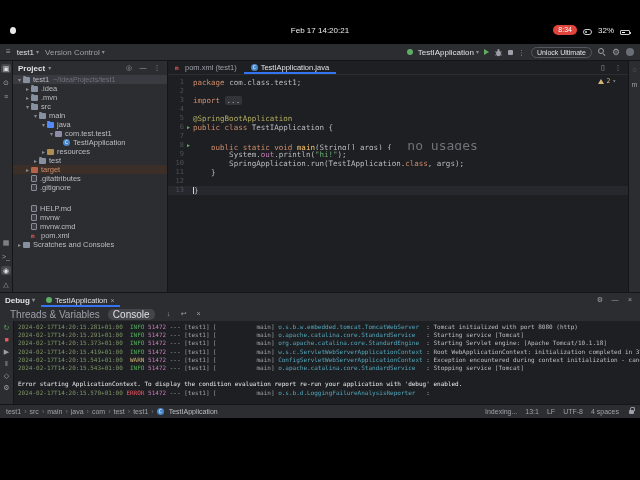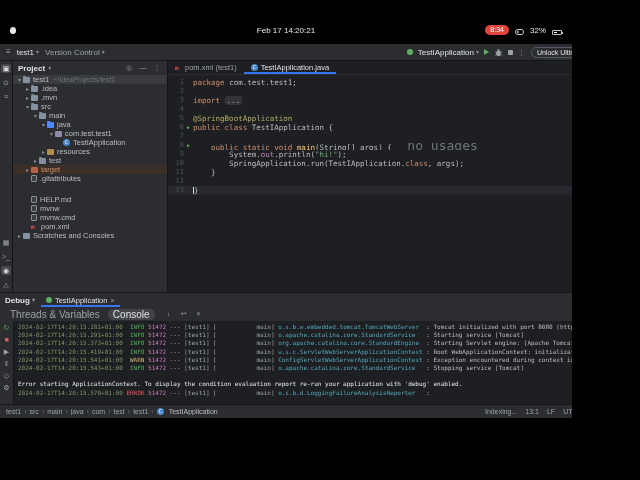--- a/index.html
+++ b/index.html
@@ -1,18 +1,18 @@
 <!DOCTYPE html>
 <html><head>
 <meta charset="utf-8">
 <style>
   *{box-sizing:border-box;margin:0;padding:0}
   html,body{background:#000}
   body{font-family:"Liberation Sans",sans-serif}
-  .screen{position:relative;width:572px;height:480px;background:#000;overflow:hidden}
+  .screen{position:relative;width:640px;height:480px;background:#000;overflow:hidden}
 
   
   .sysbar{position:absolute;top:22px;left:0;right:0;height:16px;display:flex;align-items:center;padding:0 10px;color:#e8e8e8;font-size:8px}
   .apple{width:6px;height:7px;background:#e8e8e8;border-radius:50% 50% 45% 45%}
   .sys-time{position:absolute;left:0;right:0;text-align:center;color:#ececec;font-size:8px}
   .sys-right{margin-left:auto;display:flex;align-items:flex-end;gap:6px;position:relative;z-index:2}
   .rec-pill{background:#e0443c;color:#fff;font-size:7px;line-height:10px;height:10px;padding:0 5px;border-radius:5px}
   .cc-icon{width:9px;height:6px;border:1px solid #cfcfcf;border-radius:3px;position:relative}
   .cc-icon::before{content:'';position:absolute;left:1px;top:1px;width:2px;height:2px;border-radius:50%;background:#cfcfcf}
   .batt{width:10px;height:5px;border:1px solid #c8c8c8;border-radius:1px;position:relative}
@@ -261,20 +261,25 @@
             <div class="trow excl" style="padding-left: 11px;">
               <span class="chevt">▸</span>
               <span class="tic tic-folder-exc"></span>
               <span class="tlabel">target</span>
             </div>
             <div class="trow" style="padding-left: 11px;">
               <span class="chevt"></span>
               <span class="tic tic-file"></span>
               <span class="tlabel">.gitattributes</span>
             </div>
+            <div class="trow" style="padding-left: 11px;">
+              <span class="chevt"></span>
+              <span class="tic tic-file"></span>
+              <span class="tlabel">.gitignore</span>
+            </div>
             <div class="trow" style="padding-left: 11px; margin-top: 12px;">
               <span class="chevt"></span>
               <span class="tic tic-file-md"></span>
               <span class="tlabel">HELP.md</span>
             </div>
             <div class="trow" style="padding-left: 11px;">
               <span class="chevt"></span>
               <span class="tic tic-file"></span>
               <span class="tlabel">mvnw</span>
             </div>
@@ -313,21 +318,21 @@
               <span class="glyph g-more">⋮</span>
             </div>
         </div>
         <div class="code-wrap">
           <div class="inspect">
             <span class="warn-tri"></span>
             <span>2</span>
             <span class="chev">▾</span>
           </div>
           <div class="code">
-              <div class="cline"><span class="gnum">1</span><span class="grun"></span><span class="cbody"><span class="s-kw">package </span><span class="s-pl">com.test.test1;</span></span></div>
+              <div class="cline"><span class="gnum">1</span><span class="grun"></span><span class="cbody"><span class="s-kw">package </span><span class="s-pl">com.class.test1;</span></span></div>
               <div class="cline"><span class="gnum">2</span><span class="grun"></span><span class="cbody"></span></div>
               <div class="cline"><span class="gnum">3</span><span class="grun"></span><span class="cbody"><span class="s-kw">import </span><span class="s-fold">...</span></span></div>
               <div class="cline"><span class="gnum">4</span><span class="grun"></span><span class="cbody"></span></div>
               <div class="cline"><span class="gnum">5</span><span class="grun"></span><span class="cbody"><span class="s-an">@SpringBootApplication</span></span></div>
               <div class="cline"><span class="gnum">6</span><span class="grun">▶</span><span class="cbody"><span class="s-kw">public class </span><span class="s-pl">TestIApplication {</span></span></div>
               <div class="cline"><span class="gnum">7</span><span class="grun"></span><span class="cbody"></span></div>
               <div class="cline"><span class="gnum">8</span><span class="grun">▶</span><span class="cbody"><span class="s-pl">    </span><span class="s-kw">public static void </span><span class="s-mt">main</span><span class="s-pl">(String[] args) {</span><span class="s-hint">  no usages</span></span></div>
               <div class="cline"><span class="gnum">9</span><span class="grun"></span><span class="cbody"><span class="s-pl">        System.</span><span class="s-fld">out</span><span class="s-pl">.println(</span><span class="s-st">"hi!"</span><span class="s-pl">);</span></span></div>
               <div class="cline"><span class="gnum">10</span><span class="grun"></span><span class="cbody"><span class="s-pl">        SpringApplication.run(TestIApplication.</span><span class="s-kw">class</span><span class="s-pl">, args);</span></span></div>
               <div class="cline"><span class="gnum">11</span><span class="grun"></span><span class="cbody"><span class="s-pl">    }</span></span></div>

